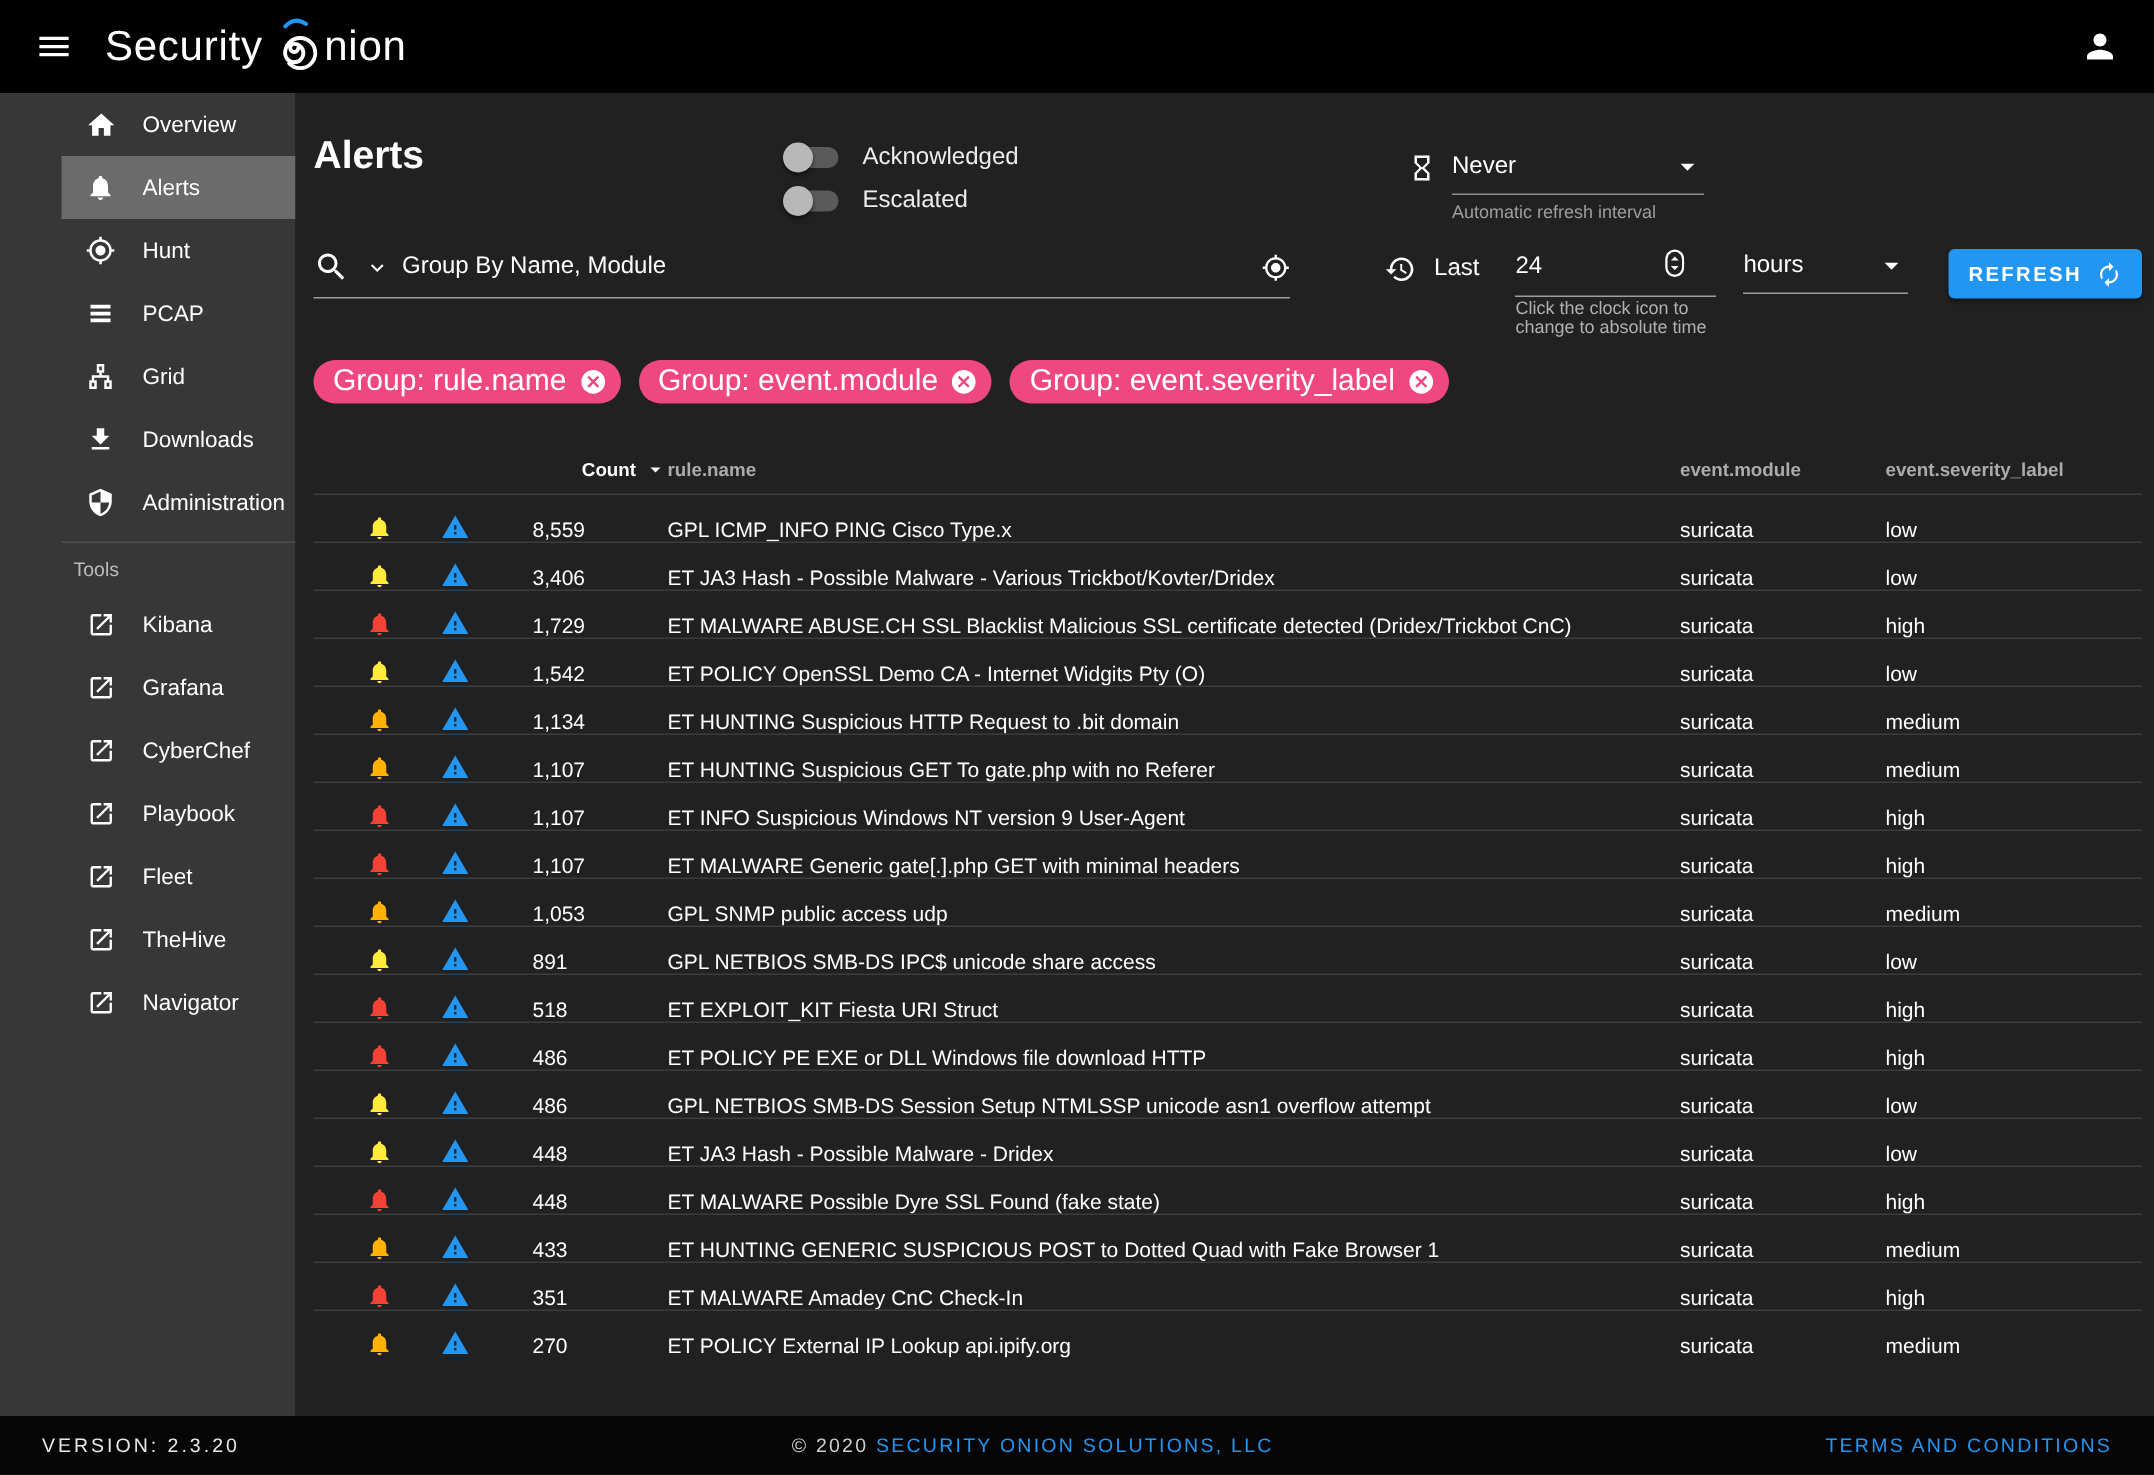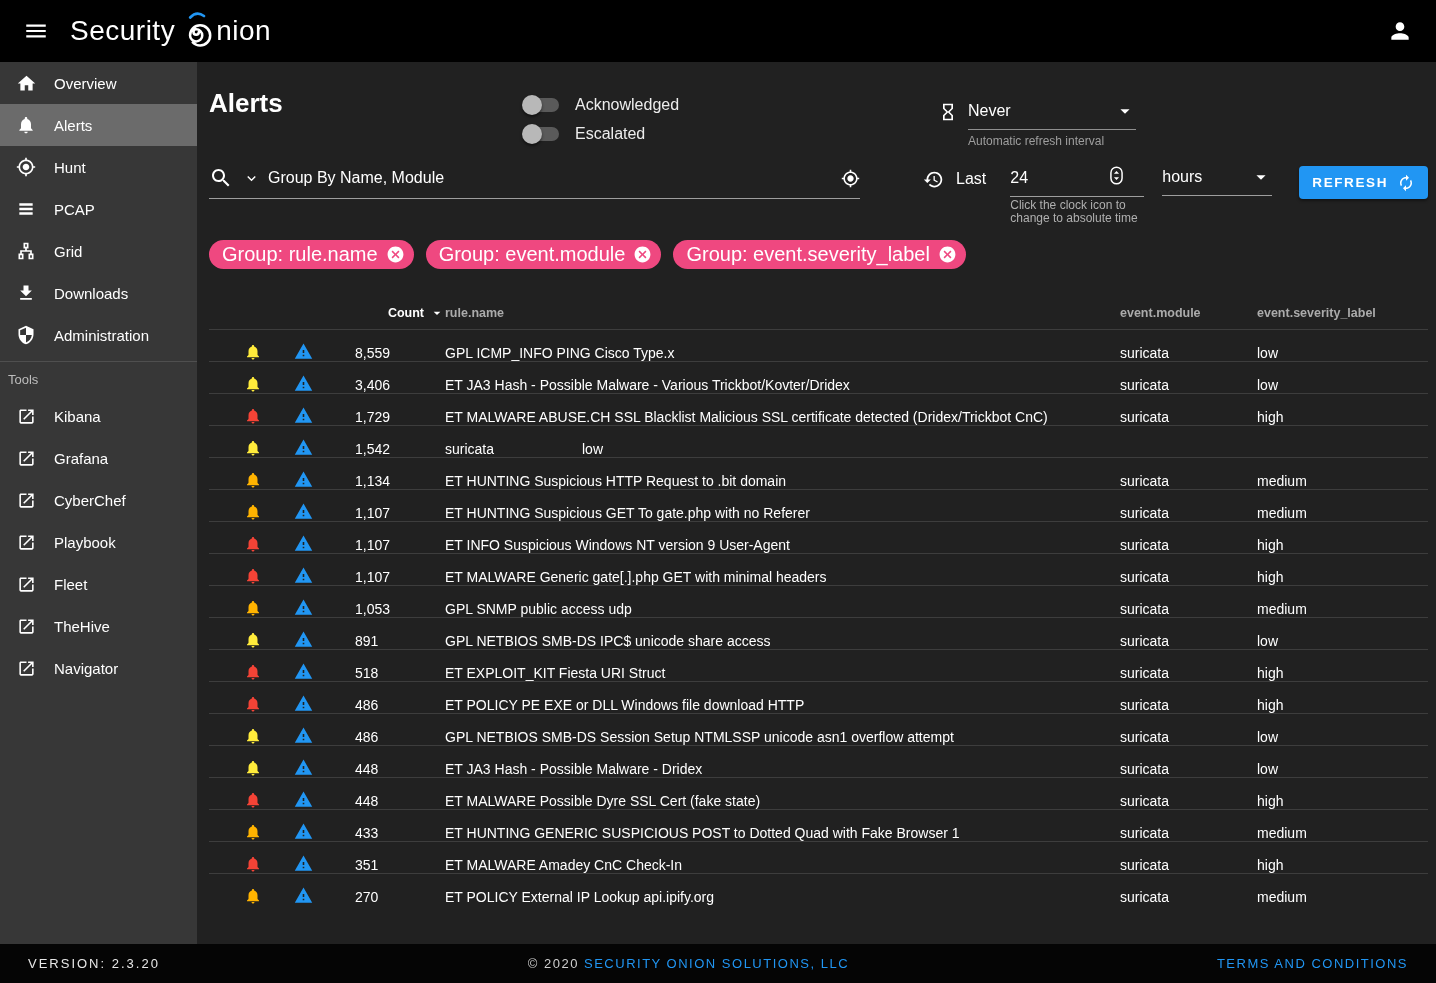--- a/index.html
+++ b/index.html
@@ -11,21 +11,21 @@
   .hamburger { width:40px; height:40px; display:flex; align-items:center; justify-content:center; cursor:pointer; }
   .brand { display:flex; align-items:center; margin-left:14px; font-weight:300; font-size:28px; letter-spacing:.5px; }
   .brand .onion-o { margin:0 1px 0 6px; position:relative; top:2px; }
   .topbar .spacer { flex:1; }
   .user-btn { width:40px; height:40px; display:flex; align-items:center; justify-content:center; cursor:pointer; }
 
   
   .shell { display:flex; height:882px; }
 
   
-  .sidebar { width:197px; background:#373737; flex:none; display:flex; flex-direction:column; }
+  .sidebar { width:197px; background:#373737; flex:none; display:flex; flex-direction:column;padding-left:41px; }
   .nav-item { height:42px; display:flex; align-items:center; padding-left:15px; cursor:pointer; font-size:15px; }
   .nav-item .ni-icon { width:22px; height:22px; margin-right:17px; display:flex; align-items:center; justify-content:center; }
   .nav-item.selected { background:#6b6b6b; }
   .sb-divider { border-top:1px solid #4f4f4f; margin:5px 0 0 0; }
   .tools-label { color:#bdbdbd; font-size:13px; padding:10px 0 8px 8px; }
   svg.ic { fill:#fff; display:block; }
 
   
   .main { flex:1; position:relative; overflow:hidden; background:#212121; padding:0 8px 0 12px; }
 
@@ -451,20 +451,21 @@
       <svg class="bell" width="18" height="18" viewBox="0 0 24 24" style="fill: rgb(255, 235, 59);">
                 <path d="M12 22c1.1 0 2-.9 2-2h-4c0 1.1.9 2 2 2zm6-6v-5c0-3.07-1.63-5.64-4.5-6.32V4c0-.83-.67-1.5-1.5-1.5s-1.5.67-1.5 1.5v.68C7.64 5.36 6 7.92 6 11v5l-2 2v1h16v-1l-2-2z"></path>
               </svg>
     </span>
     <span class="c2">
       <svg class="tri" width="19" height="19" viewBox="0 0 24 24" style="fill: rgb(33, 150, 243);">
                 <path fill-rule="evenodd" d="M1 21h22L12 2 1 21zm12-3h-2v-2h2v2zm0-4h-2v-4h2v4z"></path>
               </svg>
     </span>
     <span class="c-count">1,542</span>
+    <span class="c-rule">ET POLICY OpenSSL Demo CA - Internet Widgits Pty (O)</span>
     <span class="c-module">suricata</span>
     <span class="c-sev">low</span>
   </div>
 
   <div class="trow row-pad">
     <span class="c1">
       <svg class="bell" width="18" height="18" viewBox="0 0 24 24" style="fill: rgb(255, 179, 0);">
                 <path d="M12 22c1.1 0 2-.9 2-2h-4c0 1.1.9 2 2 2zm6-6v-5c0-3.07-1.63-5.64-4.5-6.32V4c0-.83-.67-1.5-1.5-1.5s-1.5.67-1.5 1.5v.68C7.64 5.36 6 7.92 6 11v5l-2 2v1h16v-1l-2-2z"></path>
               </svg>
     </span>
@@ -637,21 +638,21 @@
       <svg class="bell" width="18" height="18" viewBox="0 0 24 24" style="fill: rgb(244, 67, 54);">
                 <path d="M12 22c1.1 0 2-.9 2-2h-4c0 1.1.9 2 2 2zm6-6v-5c0-3.07-1.63-5.64-4.5-6.32V4c0-.83-.67-1.5-1.5-1.5s-1.5.67-1.5 1.5v.68C7.64 5.36 6 7.92 6 11v5l-2 2v1h16v-1l-2-2z"></path>
               </svg>
     </span>
     <span class="c2">
       <svg class="tri" width="19" height="19" viewBox="0 0 24 24" style="fill: rgb(33, 150, 243);">
                 <path fill-rule="evenodd" d="M1 21h22L12 2 1 21zm12-3h-2v-2h2v2zm0-4h-2v-4h2v4z"></path>
               </svg>
     </span>
     <span class="c-count">448</span>
-    <span class="c-rule">ET MALWARE Possible Dyre SSL Cert (fake state)</span>
+    <span class="c-rule">ET MALWARE Possible Dyre SSL Found (fake state)</span>
     <span class="c-module">suricata</span>
     <span class="c-sev">high</span>
   </div>
 
   <div class="trow row-pad">
     <span class="c1">
       <svg class="bell" width="18" height="18" viewBox="0 0 24 24" style="fill: rgb(255, 179, 0);">
                 <path d="M12 22c1.1 0 2-.9 2-2h-4c0 1.1.9 2 2 2zm6-6v-5c0-3.07-1.63-5.64-4.5-6.32V4c0-.83-.67-1.5-1.5-1.5s-1.5.67-1.5 1.5v.68C7.64 5.36 6 7.92 6 11v5l-2 2v1h16v-1l-2-2z"></path>
               </svg>
     </span>

